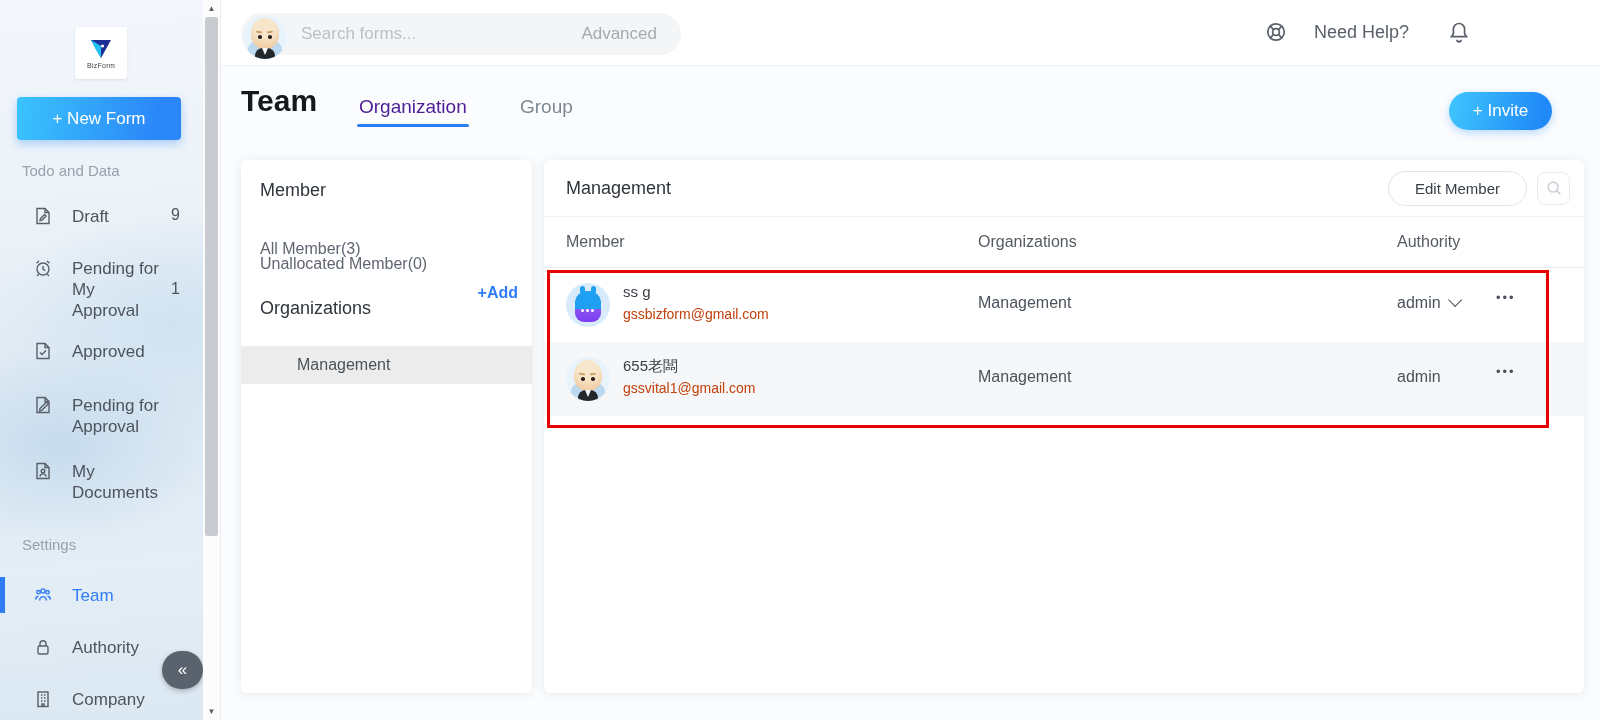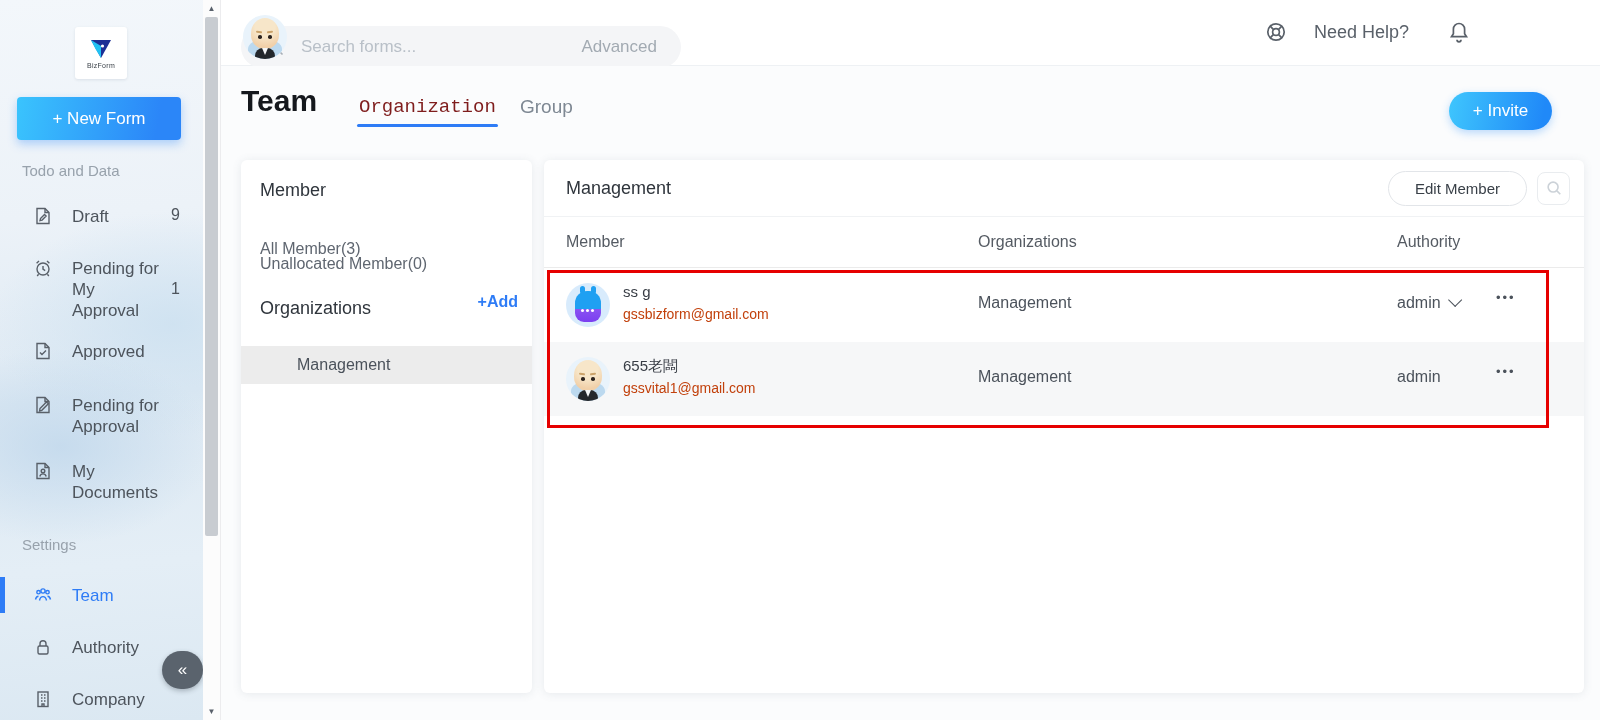--- a/index.html
+++ b/index.html
@@ -29,48 +29,48 @@
   .collapse-btn { position:absolute; left:162px; top:651px; width:41px; height:38px; border-radius:19px; background:#5a636d; color:#fff; display:flex; align-items:center; justify-content:center; font-size:17px; cursor:pointer; box-shadow:0 2px 5px rgba(40,50,60,.3); }
 
   
   #scrollbar { position:absolute; left:203px; top:0; width:17px; height:720px; background:#fcfcfc; }
   .scroll-arrow { position:absolute; left:0; width:17px; height:15px; text-align:center; font-size:8px; color:#58606a; line-height:15px; cursor:pointer; }
   .scroll-thumb { position:absolute; left:2px; top:17px; width:13px; height:519px; background:#c8ccd1; border-radius:2px; cursor:pointer; }
 
   
   #main { position:absolute; left:220px; top:0; width:1380px; height:720px; border-left:1px solid #ececee; }
   #topbar { position:absolute; left:0; top:0; width:1380px; height:66px; background:#fff; border-bottom:1px solid #eef1f4; }
-  .search-pill { position:absolute; left:20px; top:26px; width:440px; height:42px; background:#f4f5f7; border-radius:21px; display:flex; align-items:center; padding:0 24px; }
+  .search-pill { position:absolute; left:20px; top:13px; width:440px; height:42px; background:#f4f5f7; border-radius:21px; display:flex; align-items:center; padding:0 24px; }
   .search-pill input { border:none; outline:none; background:transparent; font-family:inherit; font-size:17px; color:#5a6169; margin-left:16px; flex:1; }
   .search-pill input::placeholder { color:#b9c0c8; }
   .advanced { font-size:17px; color:#a2aab2; cursor:pointer; }
   .need-help { position:absolute; right:192px; top:20px; display:flex; align-items:center; gap:26px; cursor:pointer; }
   .need-help span { font-size:18px; color:#596069; }
   .bell-btn { position:absolute; right:130px; top:20px; width:24px; height:26px; cursor:pointer; }
   .avatar-top { position:absolute; right:49px; top:13px; width:40px; height:40px; cursor:pointer; }
 
   #content { position:absolute; left:0; top:66px; width:1380px; height:654px; background:#fbfcfd; }
   .page-title { position:absolute; left:20px; top:18px; font-size:30px; font-weight:700; color:#15181d; }
   .tab { position:absolute; top:30px; font-size:19px; cursor:pointer; }
-  .tab.active { color:#7f1d1d;font-family:Liberation Mono, monospace; }
+  .tab.active { color:#4c1d95; }
   .tab.active::after { content:""; position:absolute; left:-2px; right:-2px; bottom:-9px; height:3px; background:#2e7cf6; border-radius:2px; }
   .tab.inactive { color:#7e8893; }
   #tab-organization { left:138px; }
   #tab-group { left:299px; }
   .invite-btn { position:absolute; left:1228px; top:26px; width:103px; height:38px; border:none; border-radius:19px;
     background:linear-gradient(100deg,#3fc6fd 0%,#2089f8 90%); color:#fff; font-size:17px; font-family:inherit; cursor:pointer;
     box-shadow:0 3px 8px rgba(32,137,248,.3); }
 
   .card { position:absolute; top:94px; background:#fff; border-radius:6px; box-shadow:0 1px 10px rgba(80,95,115,.12); }
   
   #member-card { left:20px; width:291px; height:533px; }
   .mc-title { position:absolute; left:19px; top:20px; font-size:18px; color:#2f353c; }
   .mc-link { position:absolute; left:19px; font-size:16px; color:#5f6670; cursor:pointer; }
   .mc-orgs { position:absolute; left:19px; top:138px; font-size:18px; color:#2f353c; }
-  .mc-add { position:absolute; right:14px; top:133px; font-size:16px; color:#2e7cf6; font-weight:700; cursor:pointer; }
+  .mc-add { position:absolute; right:14px; top:124px; font-size:16px; color:#2e7cf6; font-weight:700; cursor:pointer; }
   .org-row { position:absolute; left:0; top:186px; width:291px; height:38px; background:#ececec; line-height:38px; padding-left:56px; font-size:16px; color:#4b525b; cursor:pointer; }
 
   
   #mgmt-card { left:323px; width:1040px; height:533px; }
   .mg-header { position:absolute; left:0; top:0; width:100%; height:57px; border-bottom:1px solid #f0f2f4; display:flex; align-items:center; padding:0 14px 0 22px; }
   .mg-title { font-size:18px; color:#2f353c; }
   .pill-btn { height:35px; border:1px solid #e2e5e9; background:#fff; border-radius:18px; font-size:15px; color:#383f47; font-family:inherit; padding:0 26px; cursor:pointer; }
   .pill-btn + .pill-btn { margin-left:10px; }
   .mg-spacer { flex:1; }
   .search-sq { width:33px; height:33px; border:1px solid #e9ecef; border-radius:8px; background:#fff; margin-left:10px; display:flex; align-items:center; justify-content:center; cursor:pointer; }

